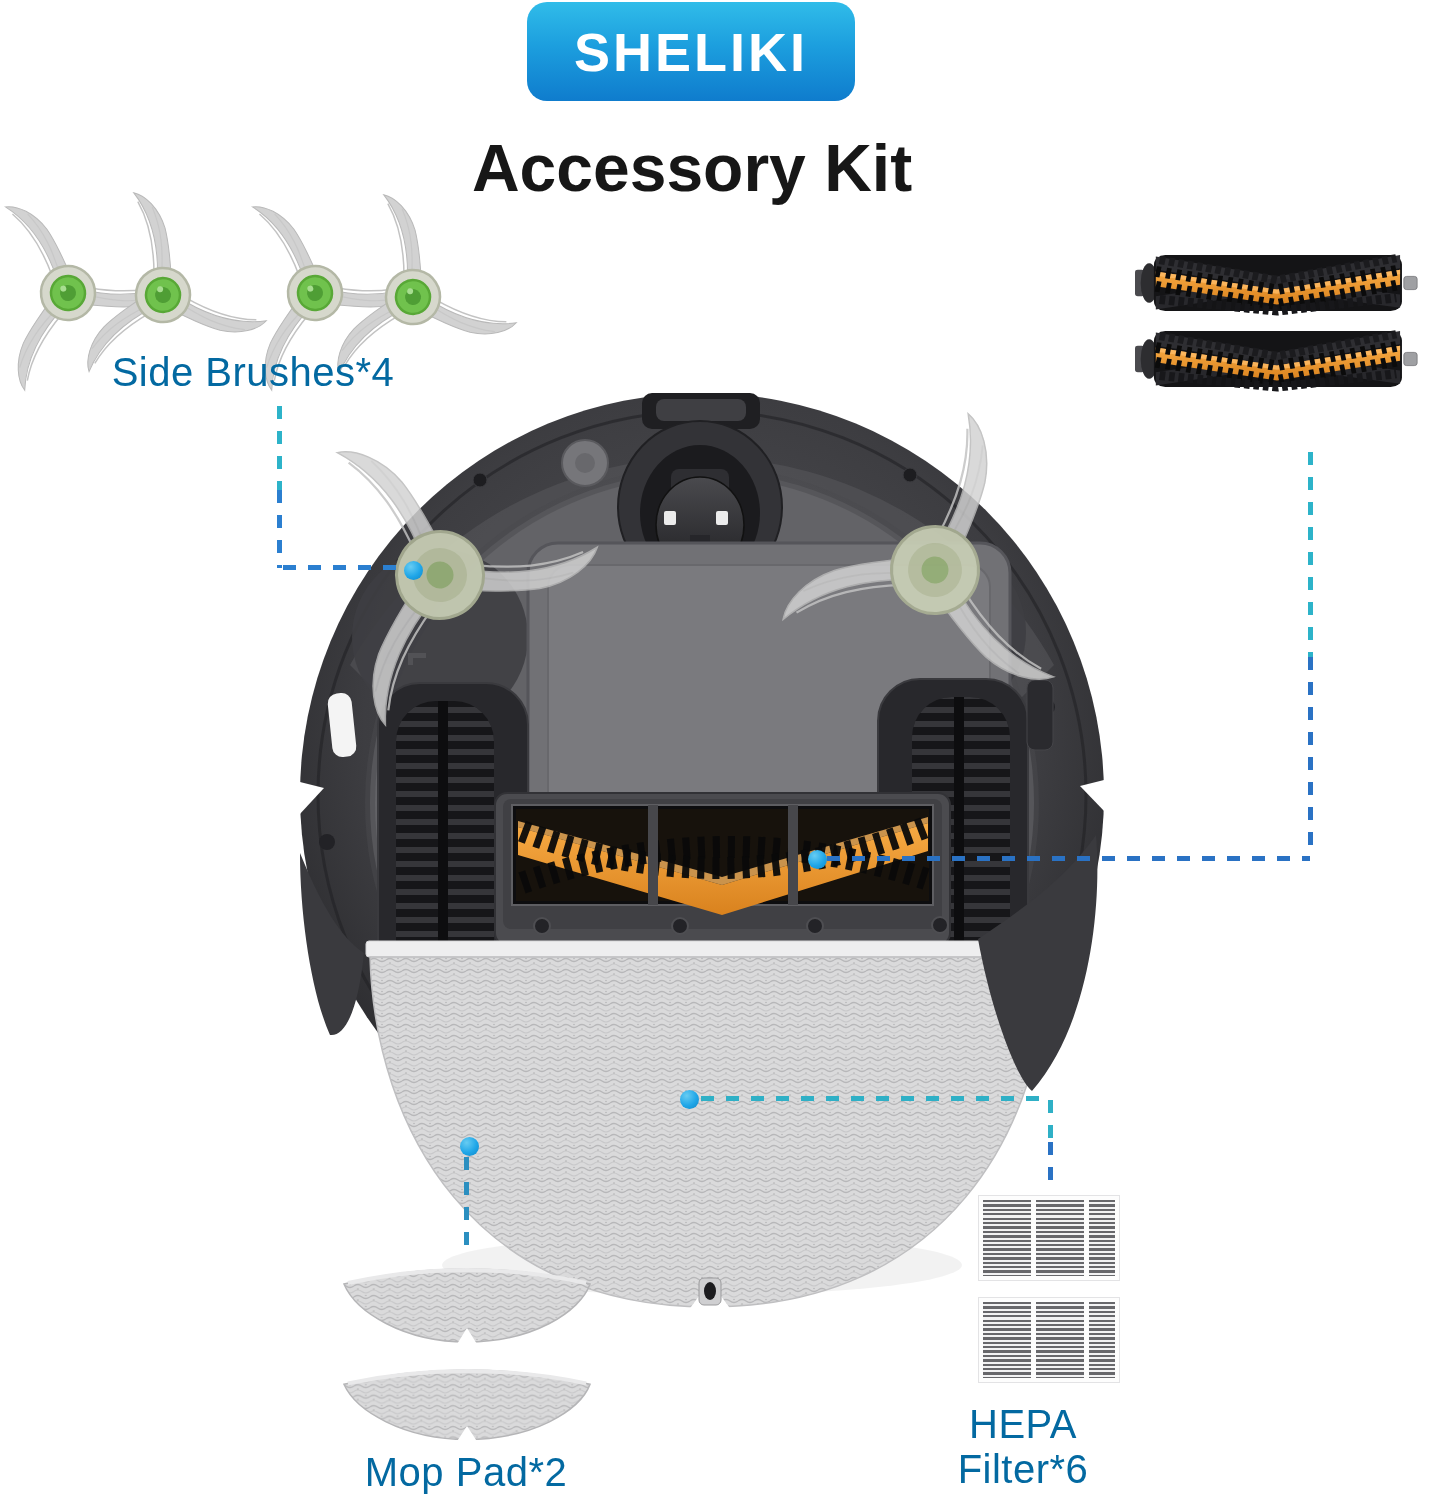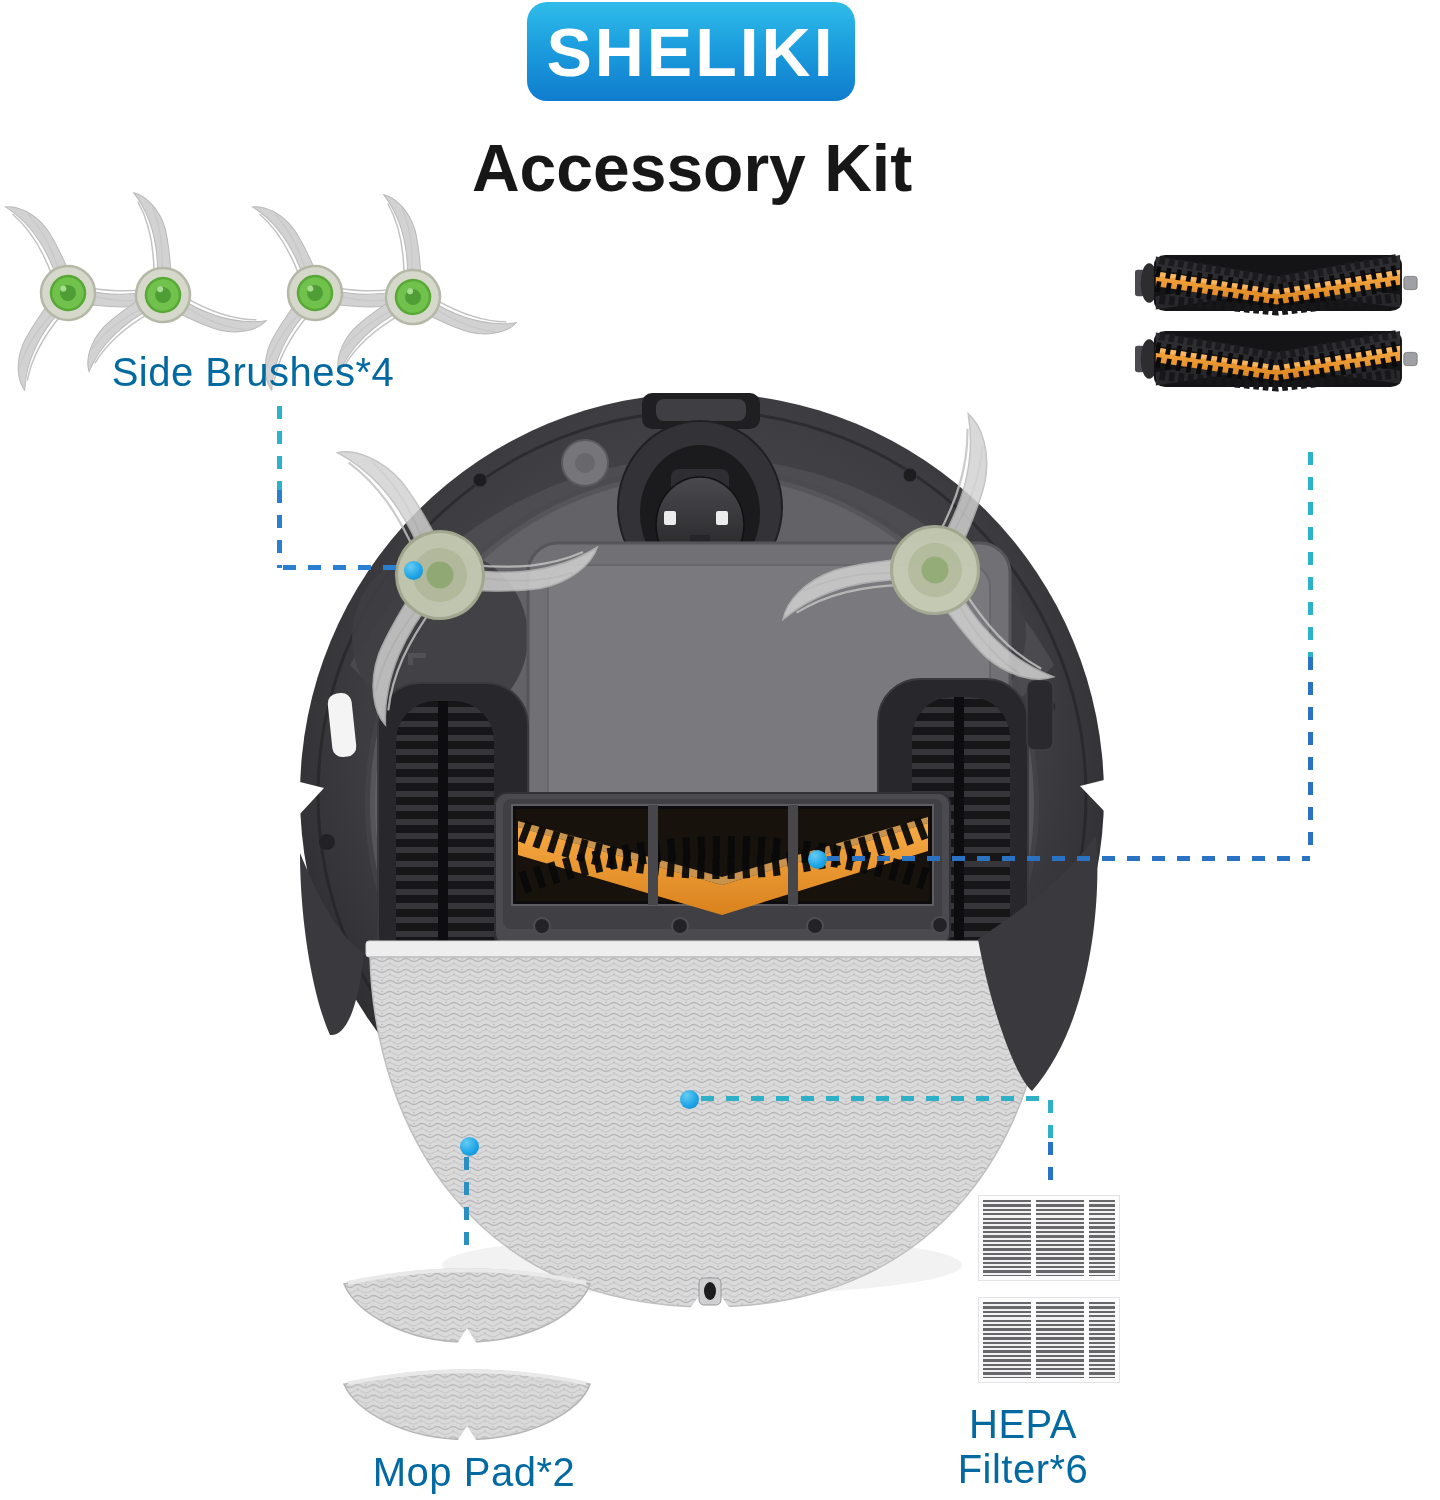--- a/index.html
+++ b/index.html
@@ -3,21 +3,21 @@
 <meta charset="utf-8">
 <style>
   html,body{margin:0;padding:0;background:#fff;}
   .stage{position:relative;width:1440px;height:1500px;background:#ffffff;overflow:hidden;
          font-family:"Liberation Sans", sans-serif;color:#1f1f1f;}
   .abs{position:absolute;}
   
   .logo{left:527px;top:2px;width:328px;height:99px;border-radius:20px;
         background:linear-gradient(180deg,#30bce9 0%,#1c9ede 45%,#0f7ccd 100%);
         display:flex;align-items:center;justify-content:center;
-        color:#fff;font-weight:bold;font-size:68px;letter-spacing:3px;}
+        color:#fff;font-weight:bold;font-size:54px;letter-spacing:3px;}
   .title{left:0;top:106px;width:1384px;text-align:center;
          font-size:66px;font-weight:bold;color:#171717;letter-spacing:0px;margin-top:24px;}
   .part-label{font-size:40px;color:#0369a1;text-align:center;letter-spacing:0.5px;}
   
   .dash-v{width:5px;background:repeating-linear-gradient(180deg,var(--c) 0 13px,transparent 13px 25px);}
   .dash-h{height:5px;background:repeating-linear-gradient(90deg,var(--c) 0 13px,transparent 13px 25px);}
   .dot{width:19px;height:19px;border-radius:50%;
        background:radial-gradient(circle at 35% 30%,#67ccf2,#1fa6e8 55%,#0f86c6 100%);}
   
   .hepa{width:142px;height:86px;background:#fdfdfd;border:1px solid #e3e3e5;
@@ -224,21 +224,21 @@
       <div class="col c3"></div>
   </div>
   <div class="abs part-label" style="left:913px;top:1402px;width:220px">HEPA Filter*6</div>
 
   <svg class="abs" style="left:338px;top:1250px" width="258" height="100" viewBox="0 0 260 100" preserveAspectRatio="none">
       <use href="#mopPadAcc"></use>
     </svg>
   <svg class="abs" style="left:338px;top:1352px" width="258" height="95" viewBox="0 0 260 100" preserveAspectRatio="none">
       <use href="#mopPadAcc"></use>
     </svg>
-  <div class="abs part-label" style="left:364px;top:1450px;width:220px">Mop Pad*2</div>
+  <div class="abs part-label" style="left:356px;top:1450px;width:220px">Mop Pad*2</div>
 
   <div class="abs dash-v" style="--c:#2db3c9;left:277px;top:406px;height:84px"></div>
   <div class="abs dash-v" style="--c:#2b7fd0;left:277px;top:490px;height:78px"></div>
   <div class="abs dash-h" style="--c:#2b7fd0;left:283px;top:565px;width:120px"></div>
   <div class="abs dot" style="left:404px;top:561px"></div>
 
   <div class="abs dash-v" style="--c:#2db3c9;left:1308px;top:452px;height:205px"></div>
   <div class="abs dash-v" style="--c:#2a72c4;left:1308px;top:657px;height:200px"></div>
   <div class="abs dash-h" style="--c:#2a72c4;left:827px;top:856px;width:483px"></div>
   <div class="abs dot" style="left:808px;top:850px"></div>

